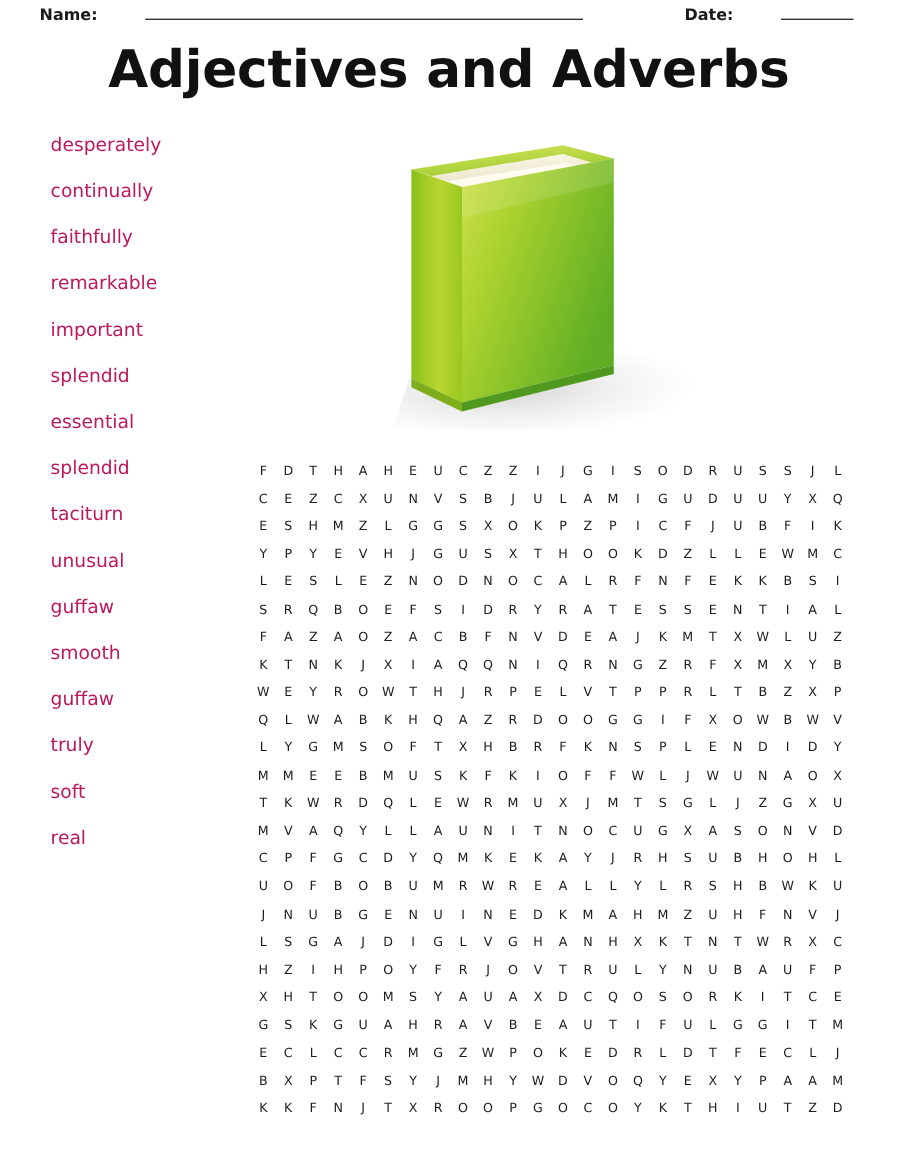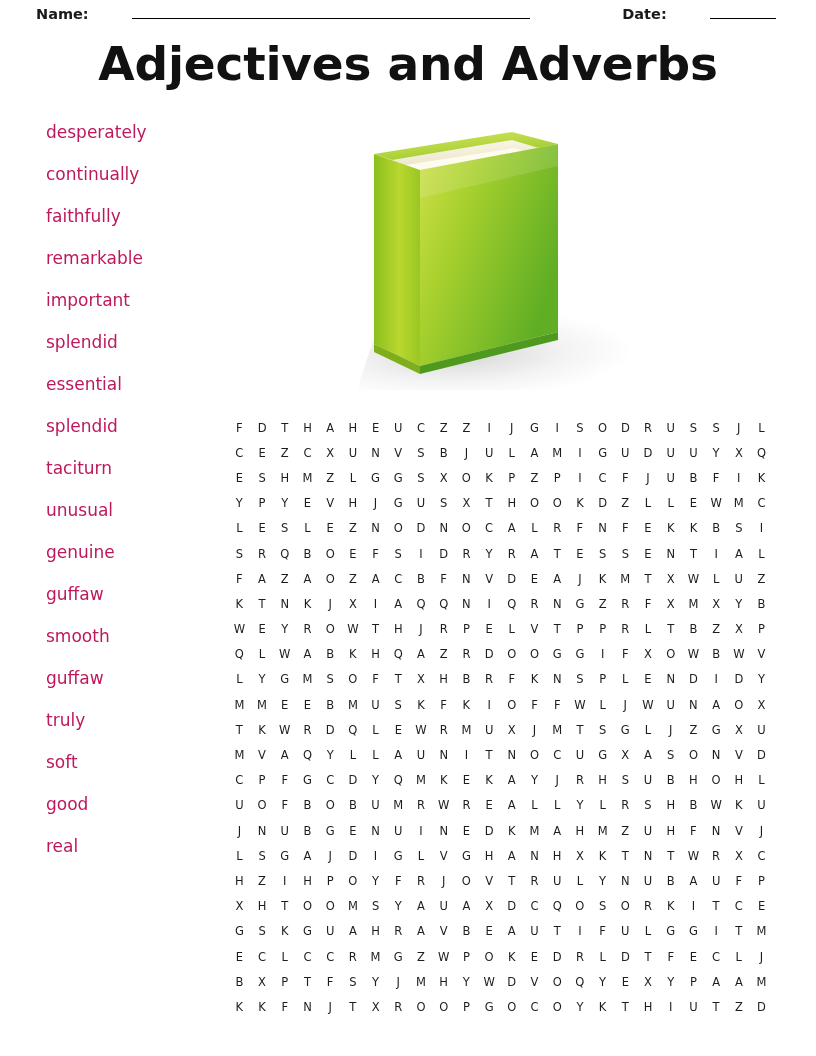--- a/index.html
+++ b/index.html
@@ -130,27 +130,25 @@
     <div class="word-item">desperately</div>
     <div class="word-item">continually</div>
     <div class="word-item">faithfully</div>
     <div class="word-item">remarkable</div>
     <div class="word-item">important</div>
     <div class="word-item">splendid</div>
     <div class="word-item">essential</div>
     <div class="word-item">splendid</div>
     <div class="word-item">taciturn</div>
     <div class="word-item">unusual</div>
-    <div class="word-item">genuine</div>
     <div class="word-item">guffaw</div>
     <div class="word-item">smooth</div>
     <div class="word-item">guffaw</div>
     <div class="word-item">truly</div>
     <div class="word-item">soft</div>
-    <div class="word-item">good</div>
     <div class="word-item">real</div>
   </div>
 
 <div class="book-wrap">
   <div class="book-shadow"></div>
   <svg class="book" width="270" height="280" viewBox="0 0 270 280">
     <defs>
       <linearGradient id="coverGrad" x1="0" y1="0" x2="1" y2="0.55">
         <stop offset="0%" stop-color="#cfe04a"></stop>
         <stop offset="35%" stop-color="#a9d12e"></stop>

